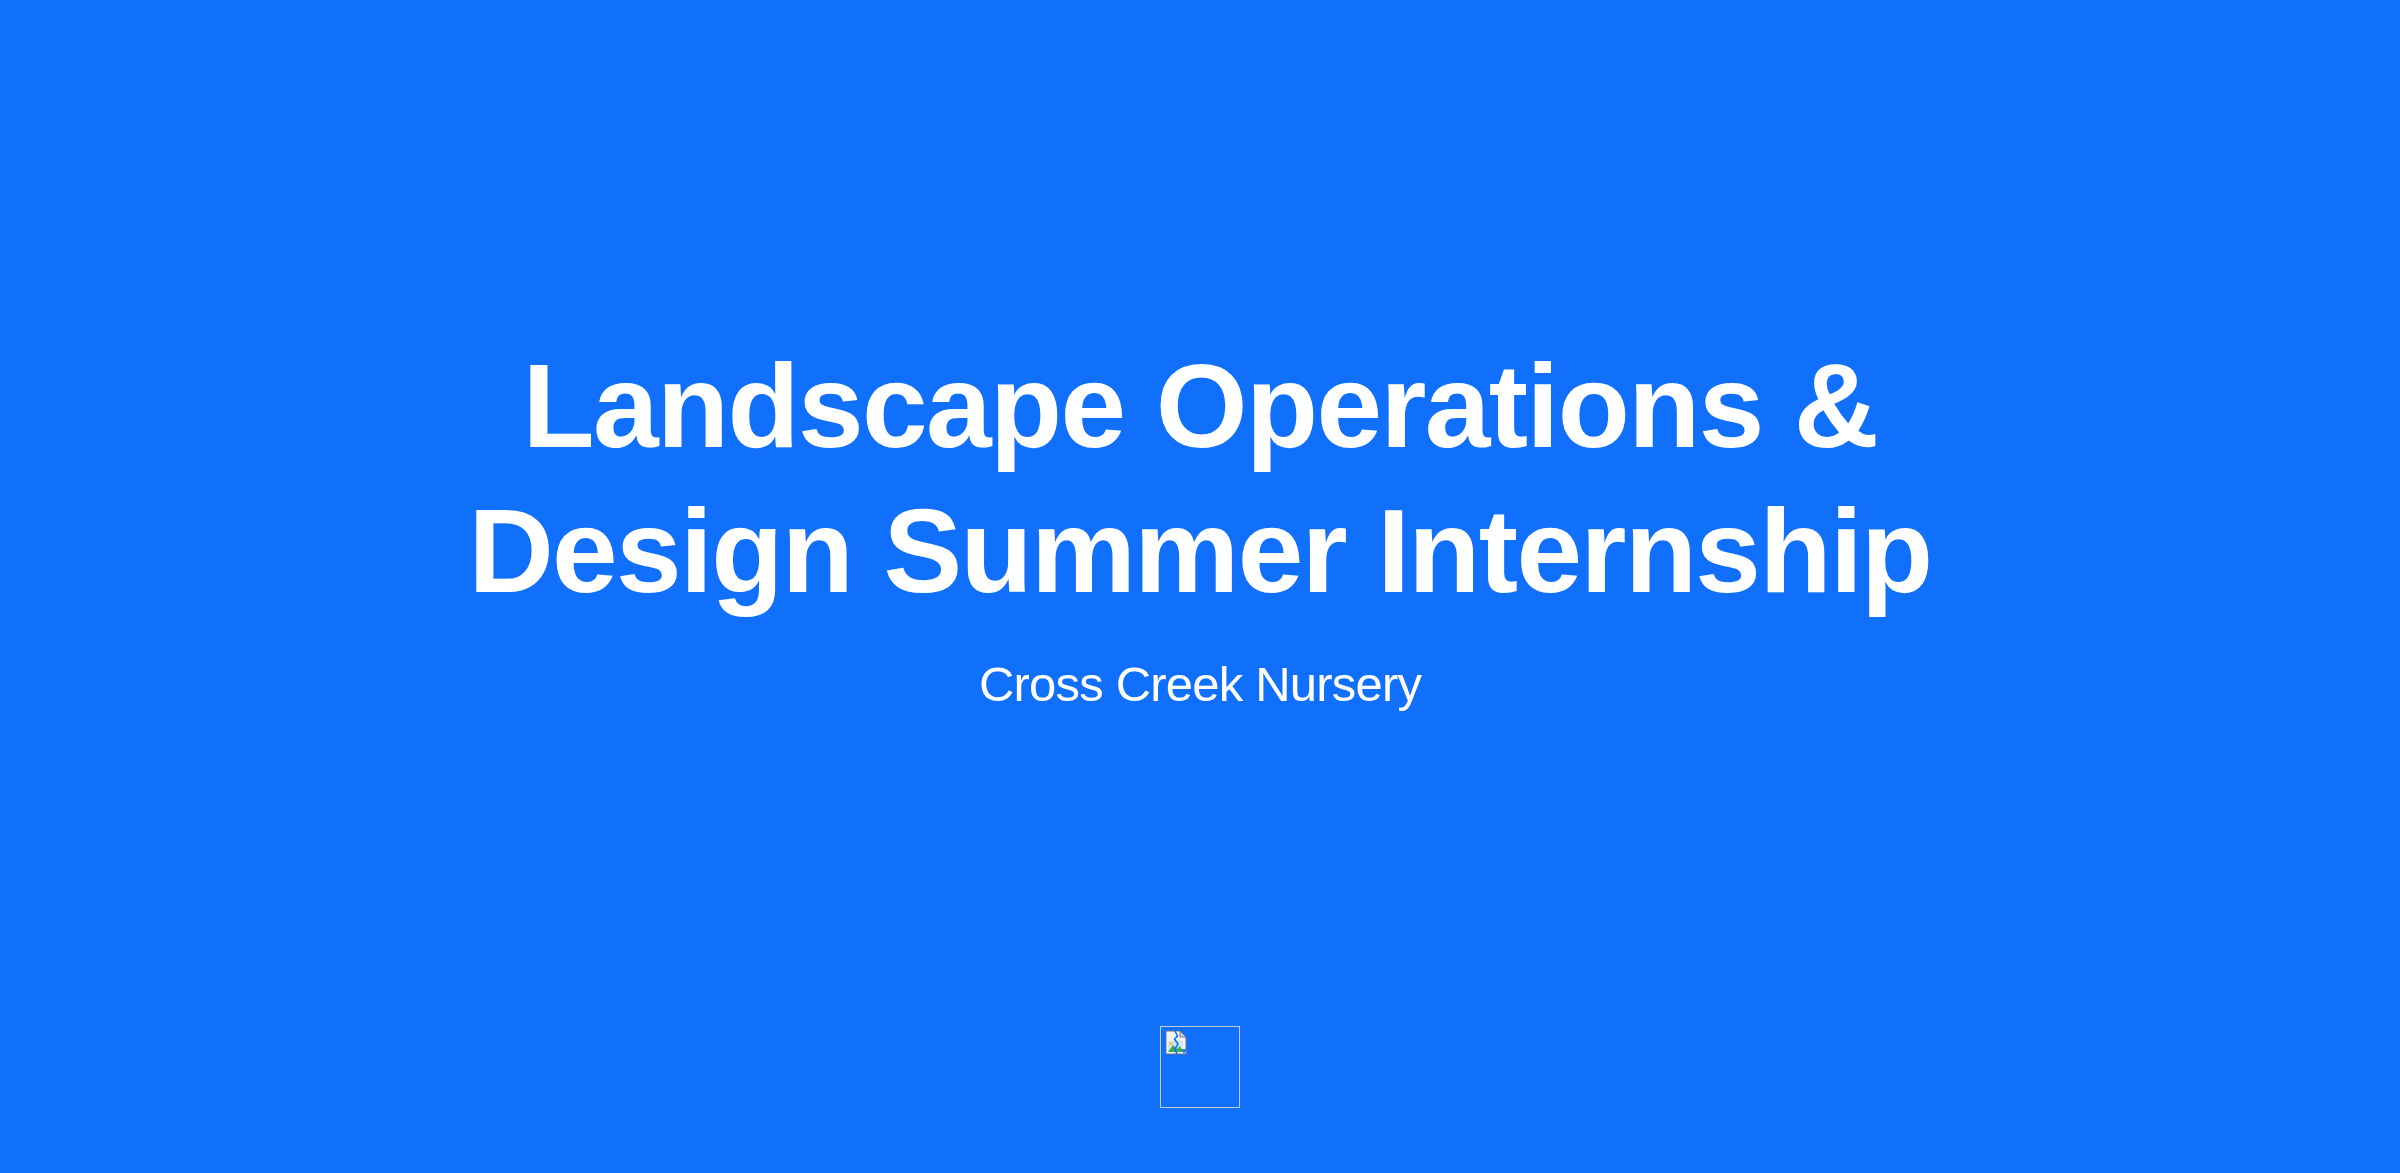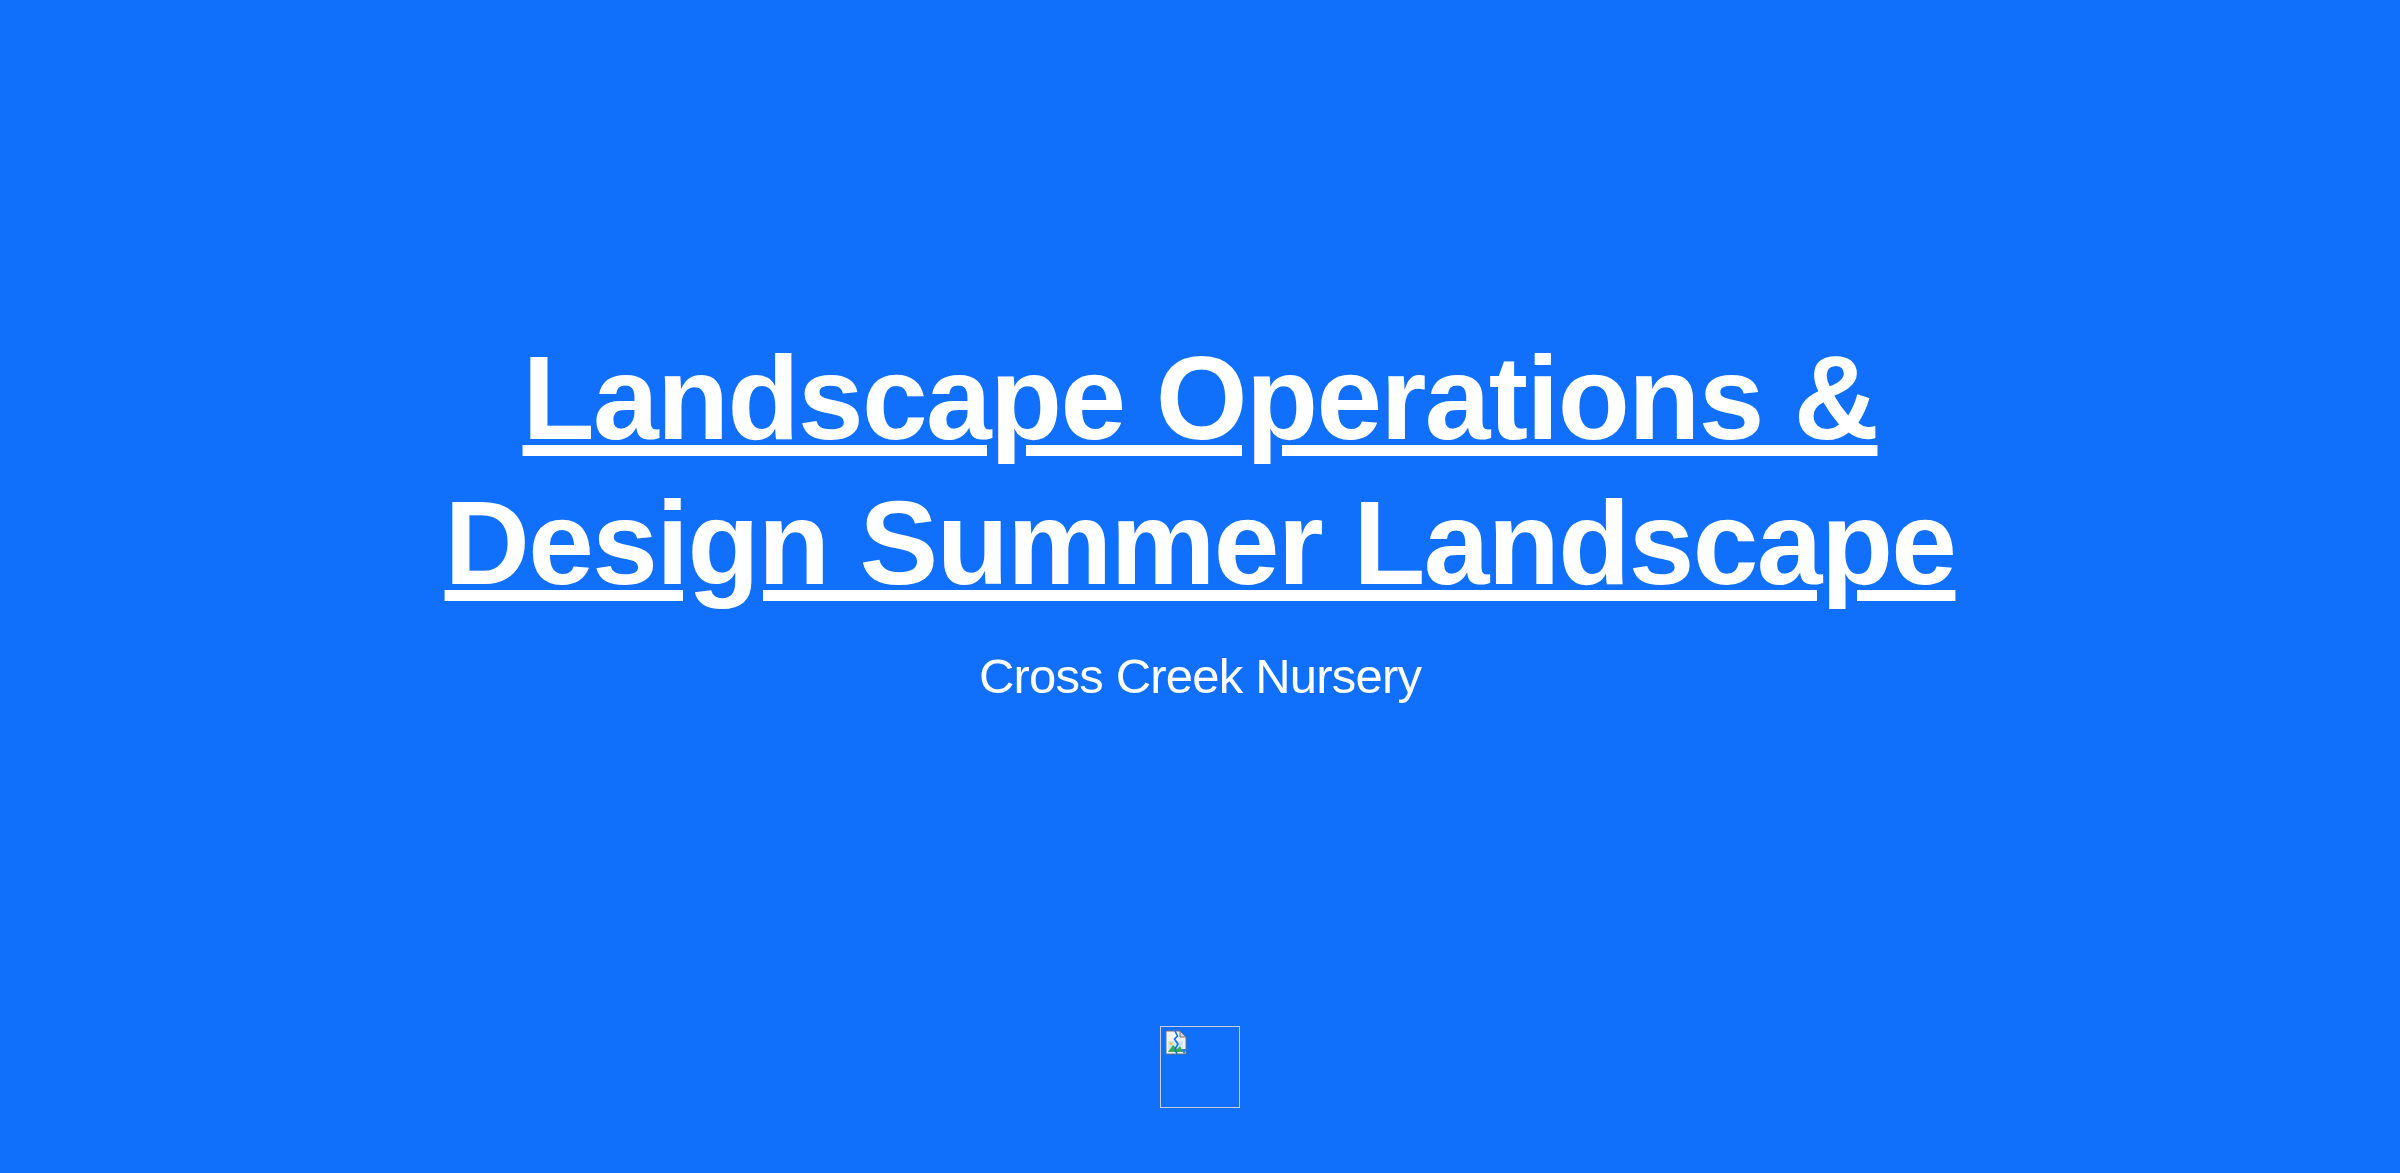--- a/index.html
+++ b/index.html
@@ -25,30 +25,29 @@
   
   .title-block {
     position: absolute;
     left: 0;
     top: 318px;
     width: 2400px;
     text-align: center;
   }
 
   .slide-title {
-    margin: 8px;
+    margin: 16px;
     padding: 0;
     color: #ffffff;
     font-family: "Liberation Sans", sans-serif;
     font-weight: 700;
     font-size: 118px;
     line-height: 145px;
     letter-spacing: -1.6px;
     white-space: nowrap;
-    text-decoration: underline;
   }
 
   .slide-title .tline {
     display: block;
   }
 
   .slide-subtitle {
     margin: 0;
     padding: 0;
     margin-top: 18px;
@@ -90,21 +89,21 @@
 </style>
 </head>
 <body style="background: rgb(16, 112, 251);">
 
 <div class="slide" style="background: rgb(16, 112, 251);">
 
   <div class="title-block">
 
     <h1 class="slide-title" style="color: rgb(255, 255, 255);">
       <span class="tline">Landscape Operations &amp;</span>
-      <span class="tline">Design Summer Landscape</span>
+      <span class="tline">Design Summer Internship</span>
     </h1>
 
     <h2 class="slide-subtitle" style="color: rgb(255, 255, 255);">Cross Creek Nursery</h2>
 
   </div>
 
   <div class="media-slot">
     <div class="broken-image" title="" style="border-color: rgb(201, 204, 212);">
       <svg class="broken-image-icon" viewBox="0 0 26 26" xmlns="http://www.w3.org/2000/svg">
 

